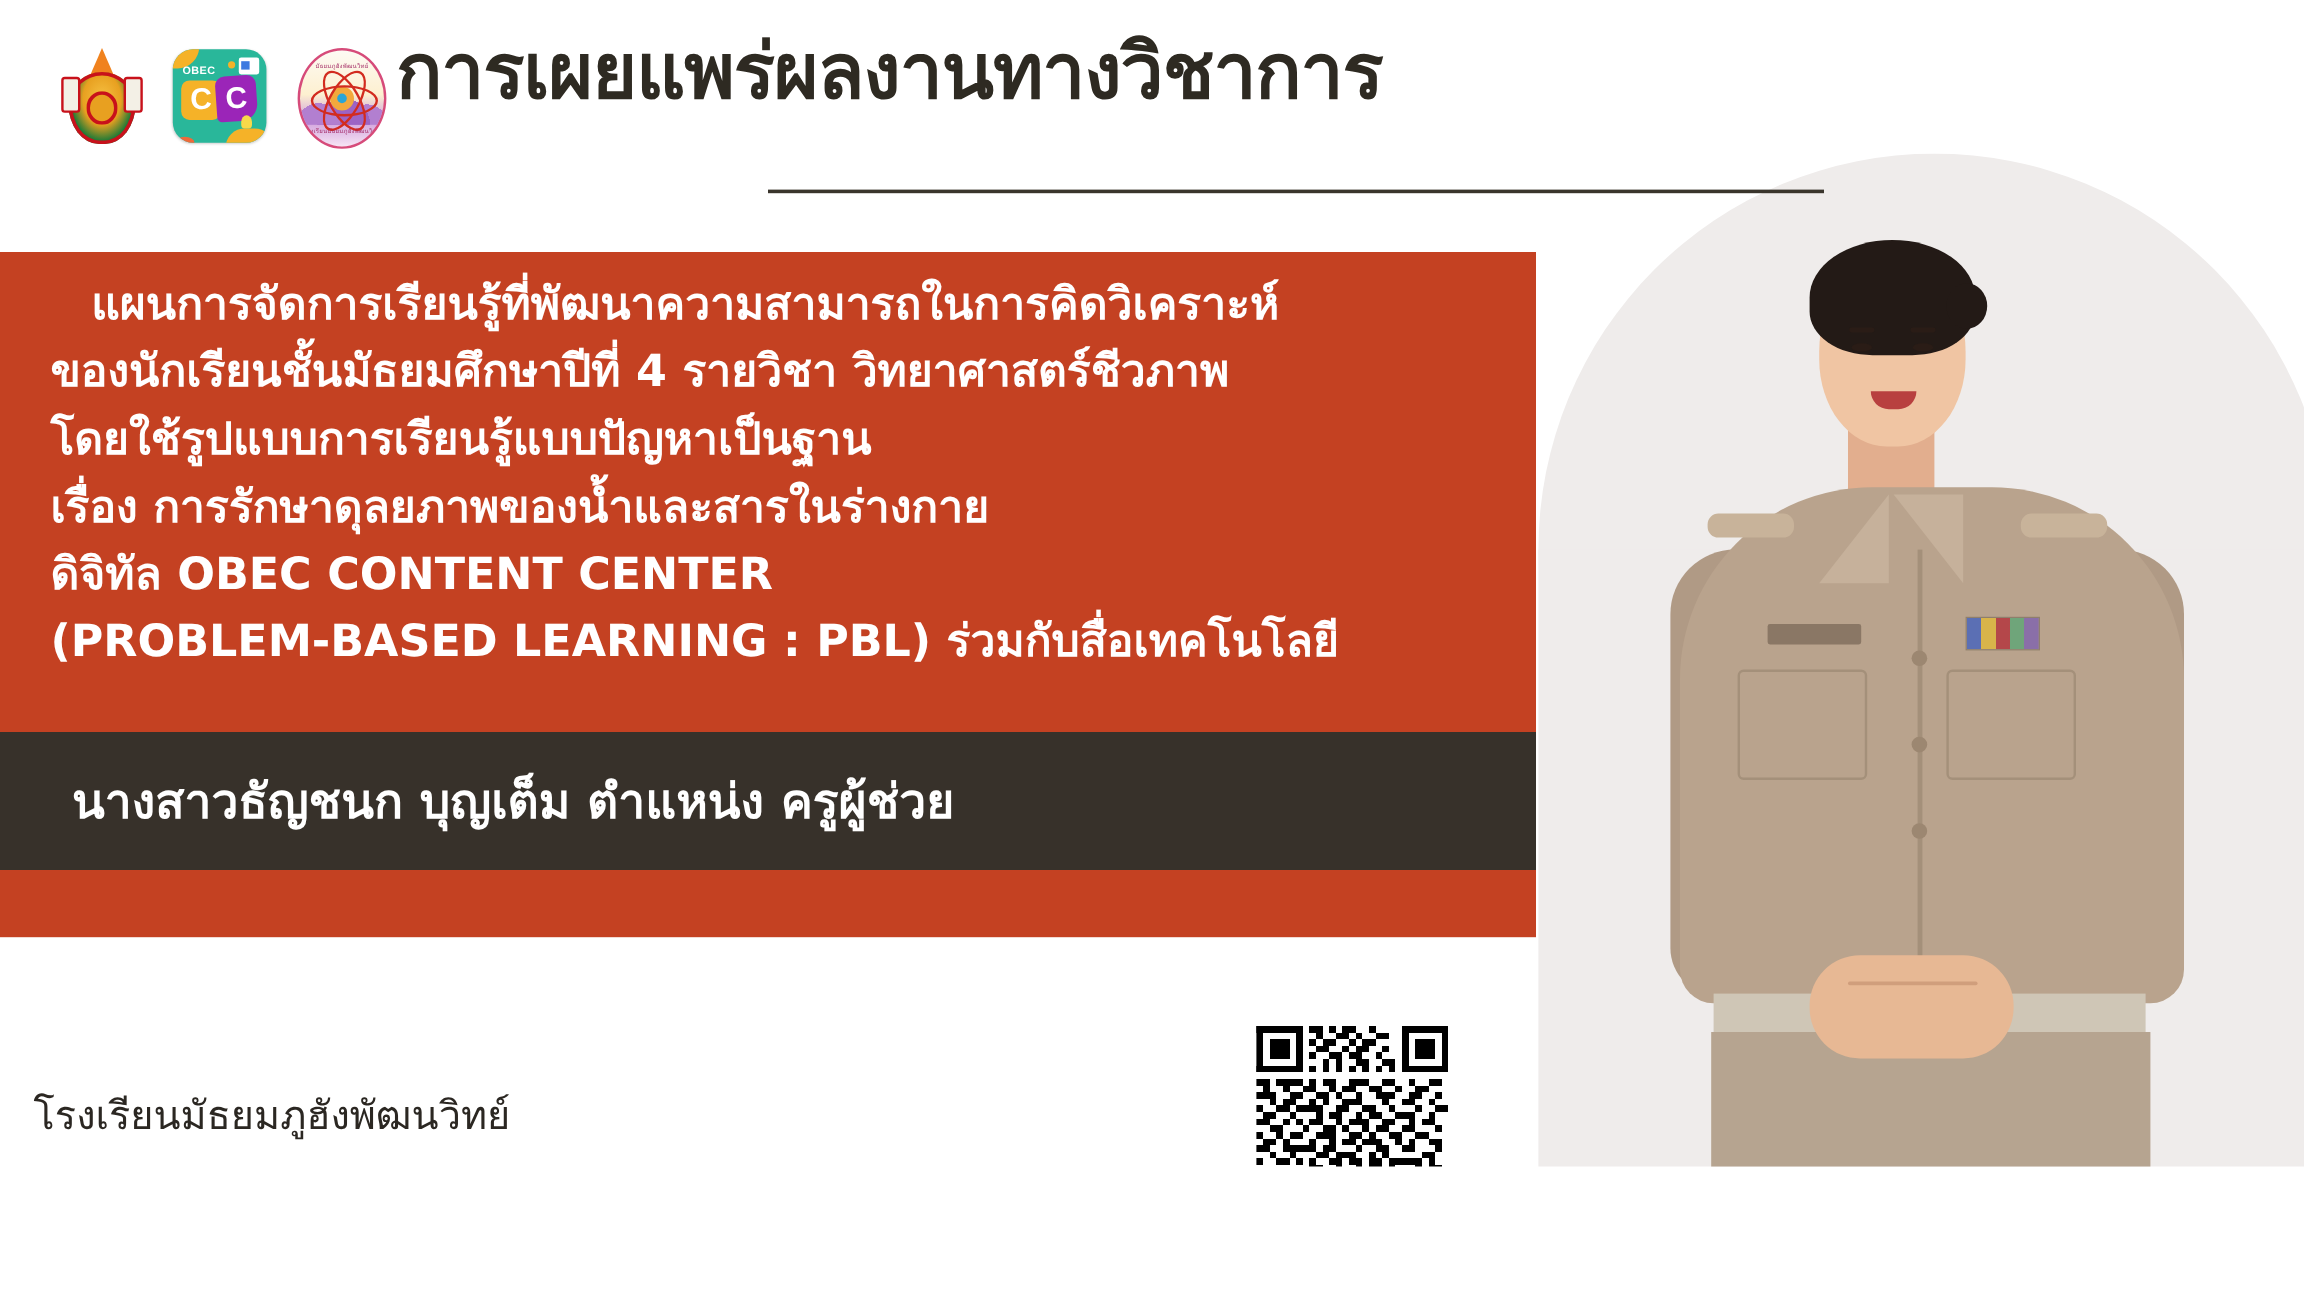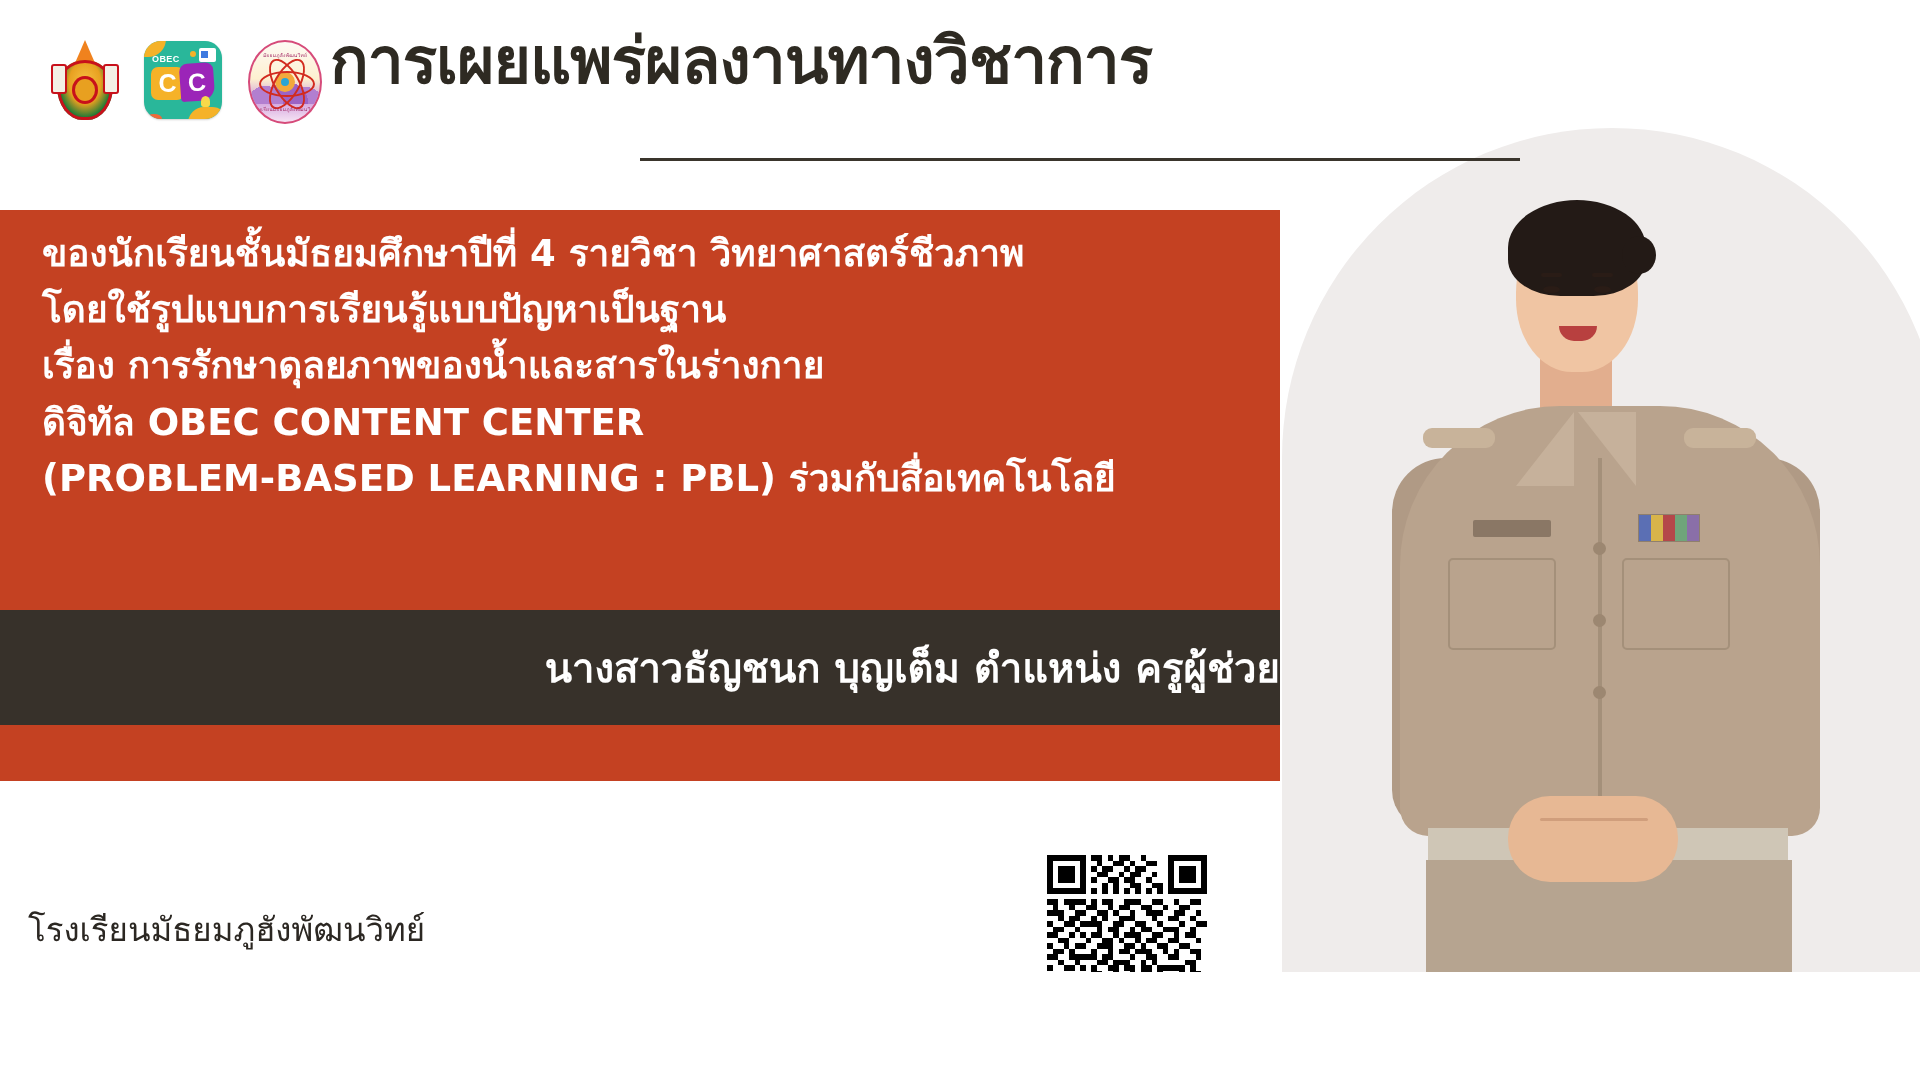--- a/index.html
+++ b/index.html
@@ -471,21 +471,21 @@
   
   .name-bar {
     position: absolute;
     left: 0;
     top: 610px;
     width: 1280px;
     height: 115px;
     background: #37312a;
     display: flex;
     align-items: center;
-    justify-content: flex-end;
+    justify-content: flex-start;
   }
   .name-text {
     color: #ffffff;
     font-size: 40px;
     font-weight: bold;
     white-space: nowrap;
     font-family: "DejaVu Sans", "Liberation Sans", sans-serif;
     padding-left: 60px;
   }
 
@@ -601,20 +601,21 @@
         </div>
       </div>
 
     </div>
 
     <div class="header-title">การเผยแพร่ผลงานทางวิชาการ</div>
     <div class="header-rule"></div>
   </div>
 
   <div class="orange-block">
+    <div class="orange-line indent">แผนการจัดการเรียนรู้ที่พัฒนาความสามารถในการคิดวิเคราะห์</div>
     <div class="orange-line">ของนักเรียนชั้นมัธยมศึกษาปีที่ 4 รายวิชา วิทยาศาสตร์ชีวภาพ</div>
     <div class="orange-line">โดยใช้รูปแบบการเรียนรู้แบบปัญหาเป็นฐาน</div>
     <div class="orange-line">เรื่อง การรักษาดุลยภาพของน้ำและสารในร่างกาย</div>
     <div class="orange-line">ดิจิทัล OBEC CONTENT CENTER</div>
     <div class="orange-line">(PROBLEM-BASED LEARNING : PBL) ร่วมกับสื่อเทคโนโลยี</div>
   </div>
 
   <div class="name-bar">
     <div class="name-text">นางสาวธัญชนก  บุญเต็ม ตำแหน่ง ครูผู้ช่วย</div>
   </div>

